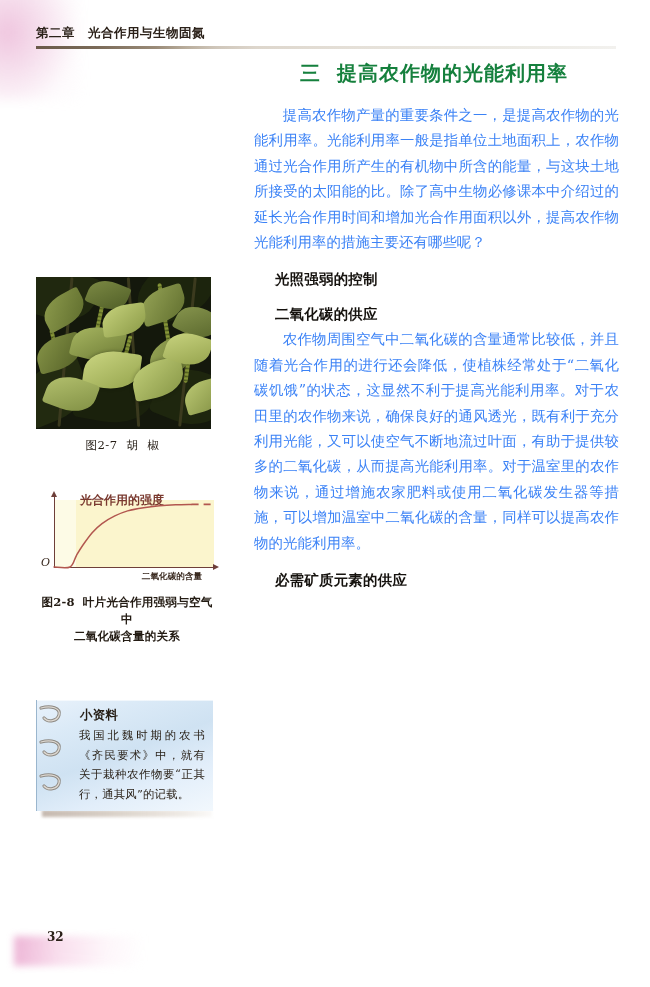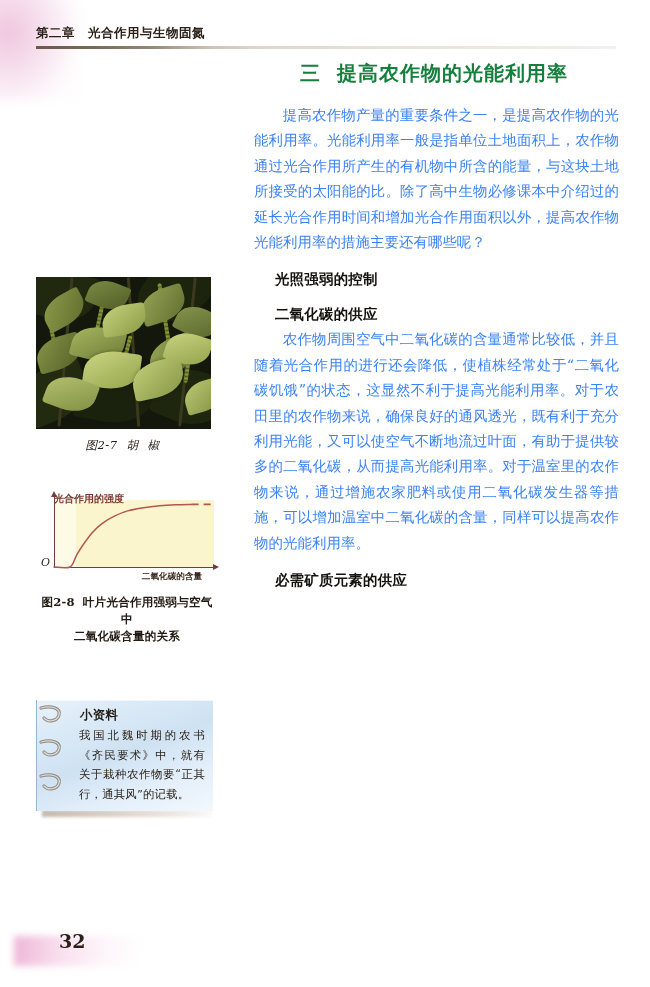--- a/index.html
+++ b/index.html
@@ -117,21 +117,20 @@
   .para + .sub-head { margin-top: 12px; }
   .sub-head + .para { margin-top: 1px; }
   .para + .para { margin-top: 1px; }
 
   
   .fig-photo-wrap {
     position: absolute;
     left: 36px;
     top: 277px;
     width: 173px;
-    font-style: italic;
   }
   .fig-photo {
     position: relative;
     width: 175px;
     height: 152px;
     overflow: hidden;
     background: #14180c;
   }
   .fig-caption {
     font-family: "DejaVu Serif", "Liberation Serif", serif;
@@ -226,24 +225,24 @@
     position: absolute;
     left: 5px;
     top: 64px;
     font-family: "DejaVu Serif", "Liberation Serif", serif;
     font-style: italic;
     font-size: 11px;
     color: #3a2a20;
   }
   .axis-label-y {
     position: absolute;
-    left: 18px;
+    left: 44px;
     top: 0px;
     font-family: "DejaVu Sans", "Liberation Sans", sans-serif;
-    font-size: 10px;
+    font-size: 12px;
     font-weight: bold;
     color: #7a3a30;
     white-space: nowrap;
   }
   .axis-label-x {
     position: absolute;
     right: 16px;
     top: 79px;
     font-family: "DejaVu Sans", "Liberation Sans", sans-serif;
     font-size: 8.6px;
@@ -330,24 +329,23 @@
     text-justify: inter-character;
     letter-spacing: 0.2px;
   }
 
   
   .page-num {
     position: absolute;
     left: 47px;
     top: 930px;
     font-family: "DejaVu Serif", "Liberation Serif", serif;
-    font-size: 19px;
+    font-size: 12px;
     font-weight: bold;
     color: #2a2018;
-    margin-left: 12px;
   }
 </style>
 </head>
 <body>
 
 <div id="page">
 
   <div class="corner-blush-tl"></div>
   <div class="corner-blush-bl"></div>
 

